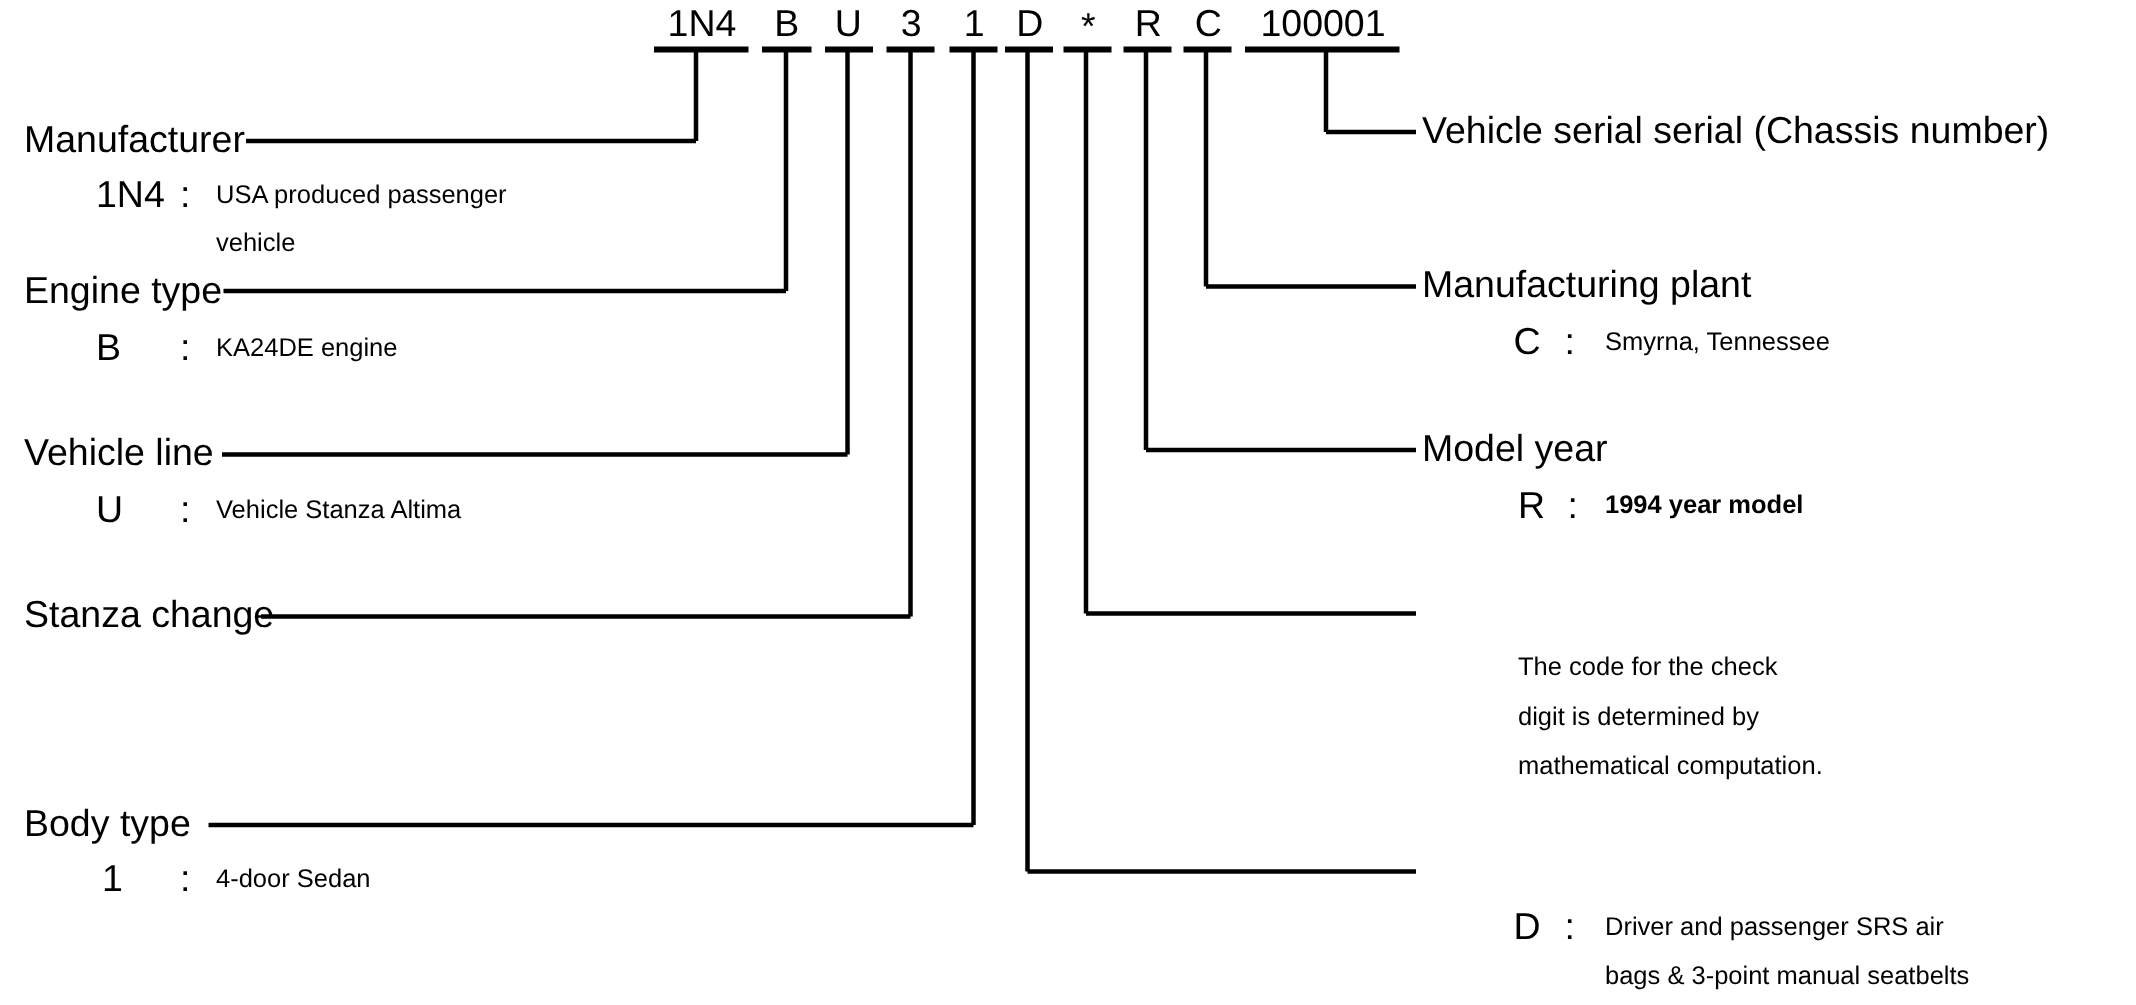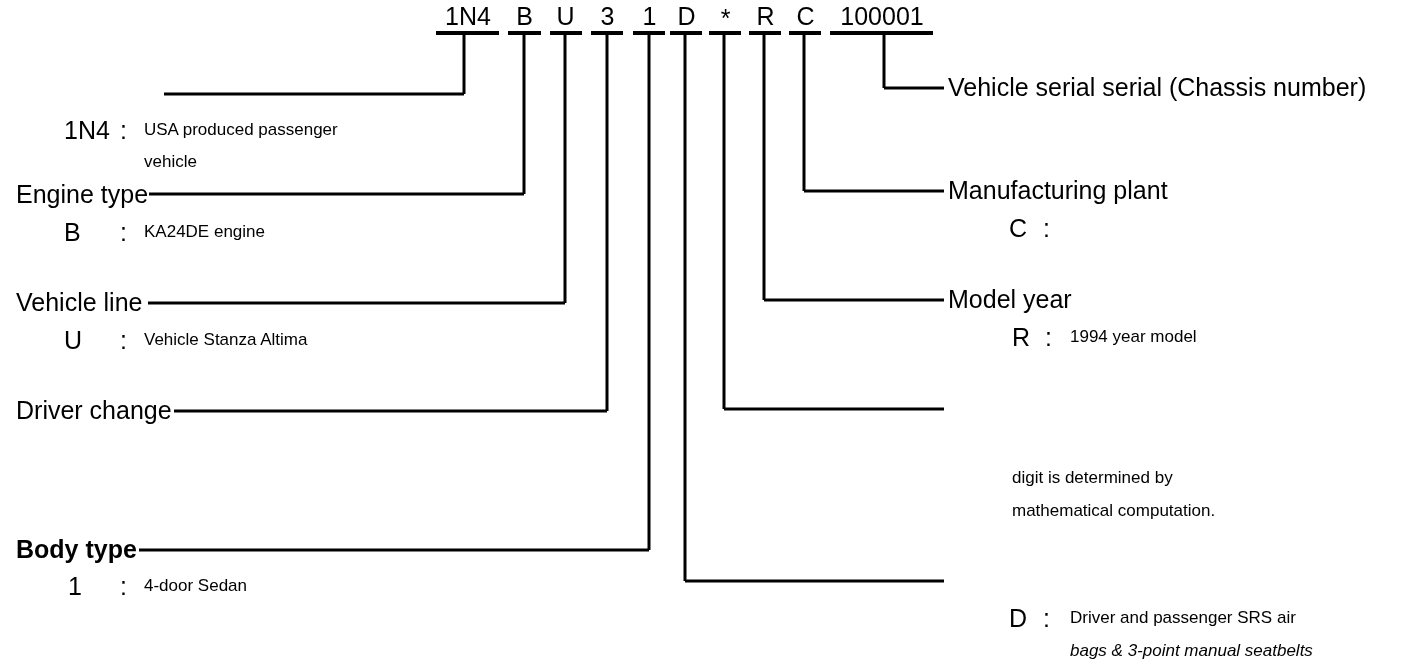--- a/index.html
+++ b/index.html
@@ -100,54 +100,57 @@
   <div class="vinchar" style="left:496px;top:4px;width:33px;">B</div>
   <div class="vinchar" style="left:537px;top:4px;width:33px;">U</div>
   <div class="vinchar" style="left:579px;top:4px;width:33px;">3</div>
   <div class="vinchar" style="left:621px;top:4px;width:33px;">1</div>
   <div class="vinchar" style="left:658px;top:4px;width:33px;">D</div>
   <div class="vinchar" style="left:697px;top:6px;width:33px;">*</div>
   <div class="vinchar" style="left:737px;top:4px;width:33px;">R</div>
   <div class="vinchar" style="left:777px;top:4px;width:33px;">C</div>
   <div class="vinchar" style="left:818px;top:4px;width:104px;">100001</div>
 
+  <div class="lbl" style="left:4px;top:79px;">Manufacturer</div>
   <div class="code" style="left:52px;top:113px;">1N4</div>
   <div class="colon" style="left:108px;top:113px;">:</div>
   <div class="desc" style="left:132px;top:113px;">USA produced passenger</div>
   <div class="desc" style="left:132px;top:145px;">vehicle</div>
 
   <div class="lbl" style="left:4px;top:180px;">Engine type</div>
   <div class="code" style="left:52px;top:215px;">B</div>
   <div class="colon" style="left:108px;top:215px;">:</div>
   <div class="desc" style="left:132px;top:215px;">KA24DE engine</div>
 
   <div class="lbl" style="left:4px;top:288px;">Vehicle line</div>
   <div class="code" style="left:52px;top:323px;">U</div>
   <div class="colon" style="left:108px;top:323px;">:</div>
   <div class="desc" style="left:132px;top:323px;">Vehicle Stanza Altima</div>
 
-  <div class="lbl" style="left:4px;top:396px;">Driver change</div>
+  <div class="lbl" style="left:4px;top:396px;">Stanza change</div>
 
-  <div class="lbl" style="left:4px;top:535px;font-weight:bold;">Body type</div>
+  <div class="lbl" style="left:4px;top:535px;">Body type</div>
   <div class="code" style="left:56px;top:569px;">1</div>
   <div class="colon" style="left:108px;top:569px;">:</div>
   <div class="desc" style="left:132px;top:569px;">4-door Sedan</div>
 
   <div class="lbl" style="left:936px;top:73px;">Vehicle serial serial (Chassis number)</div>
 
   <div class="lbl" style="left:936px;top:176px;">Manufacturing plant</div>
   <div class="code" style="left:997px;top:211px;">C</div>
   <div class="colon" style="left:1031px;top:211px;">:</div>
+  <div class="desc" style="left:1058px;top:211px;">Smyrna, Tennessee</div>
 
   <div class="lbl" style="left:936px;top:285px;">Model year</div>
   <div class="code" style="left:1000px;top:320px;">R</div>
   <div class="colon" style="left:1033px;top:320px;">:</div>
-  <div class="desc" style="left:1058px;top:320px;">1994 year model</div>
+  <div class="desc" style="left:1058px;top:320px;font-weight:bold;">1994 year model</div>
 
+  <div class="desc" style="left:1000px;top:428px;">The code for the check</div>
   <div class="desc" style="left:1000px;top:461px;">digit is determined by</div>
   <div class="desc" style="left:1000px;top:494px;">mathematical computation.</div>
 
   <div class="code" style="left:997px;top:601px;">D</div>
   <div class="colon" style="left:1031px;top:601px;">:</div>
   <div class="desc" style="left:1058px;top:601px;text-align:right;">Driver and passenger SRS air</div>
-  <div class="desc" style="left:1058px;top:634px;font-style:italic;">bags &amp; 3-point manual seatbelts</div>
+  <div class="desc" style="left:1058px;top:634px;">bags &amp; 3-point manual seatbelts</div>
 
 </div>
 
 </body></html>

